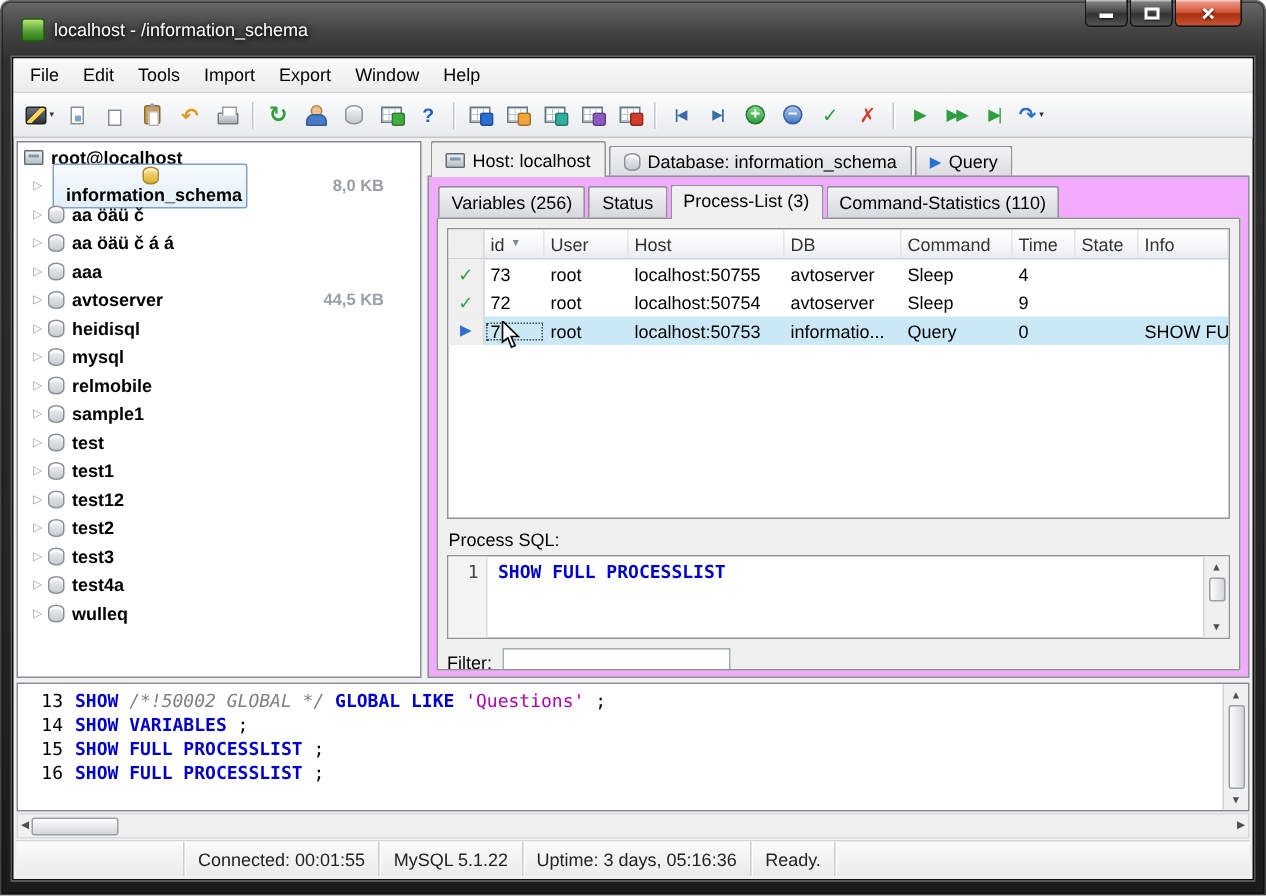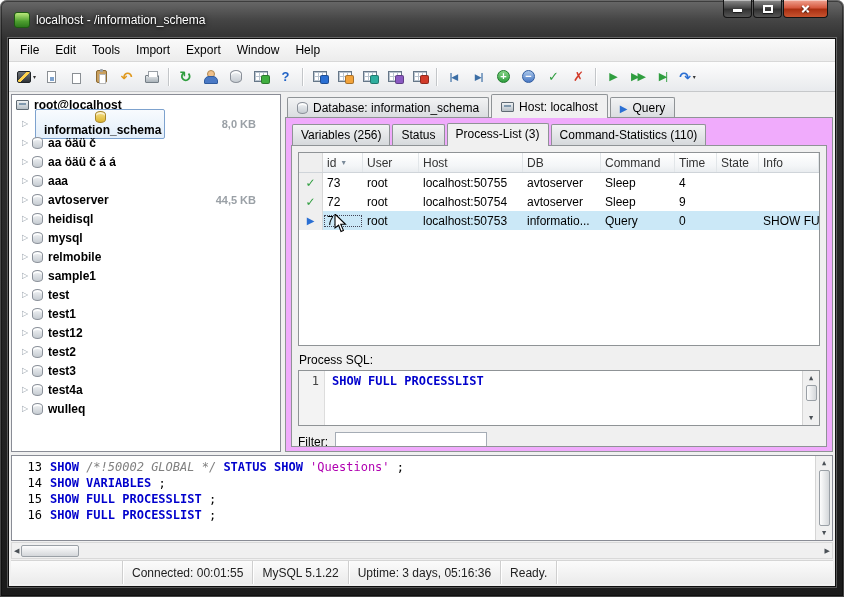--- a/index.html
+++ b/index.html
@@ -343,27 +343,27 @@
         </div>
         <div class="tree-row item">
           <span class="tw-exp">▷</span>
           <span class="cyl small"></span>
           <span class="tw-label">wulleq</span>
         </div>
       </div>
 
       <div class="right">
         <div class="main-tabs">
+          <span class="mtab active">
+            <span class="srv"></span>
+            <span>Host: localhost</span>
+          </span>
           <span class="mtab">
             <span class="cyl small"></span>
             <span>Database: information_schema</span>
-          </span>
-          <span class="mtab active">
-            <span class="srv"></span>
-            <span>Host: localhost</span>
           </span>
           <span class="mtab">
             <span class="g-playq">▶</span>
             <span>Query</span>
           </span>
         </div>
 
         <div class="page">
           <div class="sub-tabs">
             <span class="stab">Variables (256)</span>
@@ -446,21 +446,21 @@
               <span>Filter:</span>
               <input class="filter-input" type="text" value="" style="">
             </div>
 
           </div>
         </div>
       </div>
     </div>
 
     <div class="log">
-      <div class="log-line"><span class="ln">13</span><span class="kw">SHOW </span><span class="cmt">/*!50002 GLOBAL */</span><span class="kw"> STATUS SHOW </span><span class="str">'Questions'</span><span class="pl"> ;</span></div>
+      <div class="log-line"><span class="ln">13</span><span class="kw">SHOW </span><span class="cmt">/*!50002 GLOBAL */</span><span class="kw"> GLOBAL LIKE </span><span class="str">'Questions'</span><span class="pl"> ;</span></div>
       <div class="log-line"><span class="ln">14</span><span class="kw">SHOW VARIABLES </span><span class="pl">;</span></div>
       <div class="log-line"><span class="ln">15</span><span class="kw">SHOW FULL PROCESSLIST </span><span class="pl">;</span></div>
       <div class="log-line"><span class="ln">16</span><span class="kw">SHOW FULL PROCESSLIST </span><span class="pl">;</span></div>
       <span class="vscroll">
         <span class="sb-arrow">▲</span>
         <span class="sb-thumb"></span>
         <span class="sb-arrow">▼</span>
       </span>
     </div>
 

